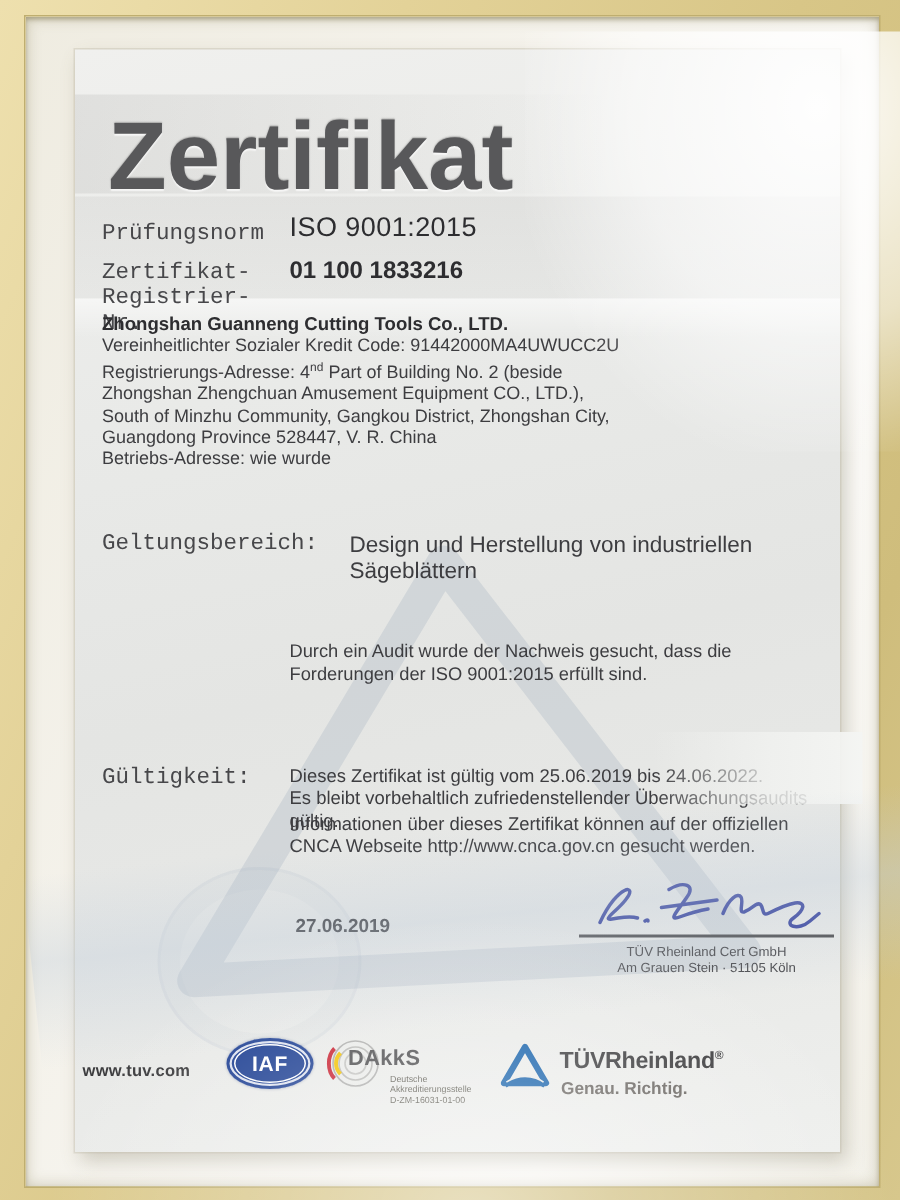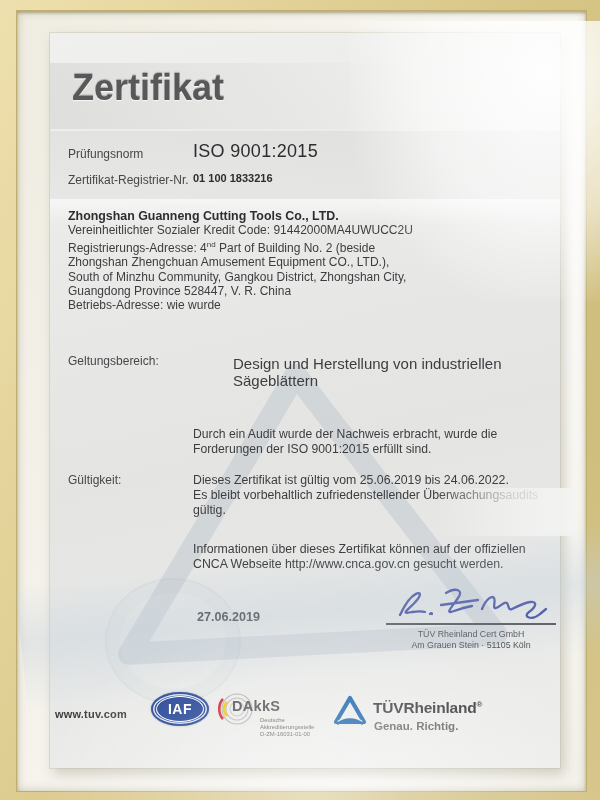--- a/index.html
+++ b/index.html
@@ -28,37 +28,37 @@
     background:linear-gradient(180deg,rgba(195,207,220,0) 0%,rgba(195,207,220,.38) 45%,rgba(195,207,220,0) 100%);}
   .glare-wordwash{left:385px;top:455px;width:140px;height:48px;
     background:linear-gradient(90deg,rgba(238,239,237,0),rgba(241,242,240,.8) 55%,rgba(244,245,243,.95));}
   .glare-bottom{left:-20px;bottom:-40px;width:570px;height:200px;
     background:radial-gradient(ellipse at 50% 100%,rgba(255,255,255,.5),rgba(255,255,255,0) 70%);}
   .seal-emboss{left:55px;top:545px;width:132px;height:122px;border-radius:50%;
     border:2px solid rgba(150,165,182,.13);
     box-shadow:inset 0 0 0 13px rgba(150,165,182,.06);}
   .wm-triangle{left:28px;top:328px;width:430px;height:305px;opacity:.5;transform:rotate(-3deg);}
   
-  .title{position:absolute;left:22px;top:34px;font-size:36px;font-weight:600;
+  .title{position:absolute;left:22px;top:34px;font-size:64px;font-weight:600;
     letter-spacing:0px;color:#58585a;
     text-shadow:0 1px 1px rgba(255,255,255,.75), 0 -1px 1px rgba(55,55,55,.35);}
   .row{position:absolute;left:18px;right:14px;display:flex;}
-  .flabel{flex:none;width:125px;font-size:12px;color:#47474a;}
+  .flabel{flex:none;width:125px;font-size:15px;color:#47474a;font-family:Liberation Mono, monospace;}
   .r-standard{top:108px}.r-standard .flabel{padding-top:6px}
   .v-iso{font-size:18px;font-weight:400;color:#2d2d30;letter-spacing:.3px;}
   .r-registry{top:139px}.r-registry .flabel{padding-top:1px}
-  .v-reg{font-size:11px;font-weight:700;color:#2d2d30;}
+  .v-reg{font-size:16px;font-weight:700;color:#2d2d30;}
   .r-company{top:176px}
   .ctext{font-size:12px;line-height:14.4px;color:#3d3d40;}
   .cname{font-size:12.4px;font-weight:700;color:#2d2d30;}
   .ctext sup{font-size:8px;}
   .r-scope{top:321px}
   .v-scope{font-size:15px;color:#3d3d40;padding-top:1px;margin-left:40px;}
   .b-audit{position:absolute;left:143px;top:394px;font-size:12.2px;line-height:15px;color:#3d3d40;}
-  .r-validity{top:440px}
+  .r-validity{top:477px}
   .vtext{font-size:12.3px;line-height:15.2px;color:#3d3d40;}
   .b-info{position:absolute;left:143px;top:509px;font-size:12.3px;line-height:15.2px;color:#3d3d40;}
   .b-date{position:absolute;left:147px;top:577px;font-size:12.6px;font-weight:700;color:#3a3a3d;}
   .sig{position:absolute;left:336px;top:552px;width:170px;}
   .sig svg{display:block;}
   .sigline{border-top:2px solid #4c4c4e;margin-top:-6px;}
   .sigorg{margin-top:4px;text-align:center;font-size:8.8px;line-height:10.6px;color:#4a4a4d;}
   
   .footer{position:absolute;left:2px;top:658px;width:506px;height:64px;}
   .website{position:absolute;left:3px;top:17px;font-size:11px;font-weight:700;color:#3c3c3e;letter-spacing:.2px;}
@@ -117,21 +117,21 @@
         <span>Betriebs-Adresse: wie wurde</span>
       </span>
     </div>
 
     <div class="row r-scope">
       <span class="flabel">Geltungsbereich:</span>
       <span class="v-scope">Design und Herstellung von industriellen Sägeblättern</span>
     </div>
 
     <div class="b-audit">
-      <span>Durch ein Audit wurde der Nachweis erbracht, wurde die</span><br>
+      <span>Durch ein Audit wurde der Nachweis gesucht, dass die</span><br>
       <span>Forderungen der ISO 9001:2015 erfüllt sind.</span>
     </div>
 
     <div class="row r-validity">
       <span class="flabel">Gültigkeit:</span>
       <span class="vtext">
         <span>Dieses Zertifikat ist gültig vom 25.06.2019 bis 24.06.2022.</span><br>
         <span>Es bleibt vorbehaltlich zufriedenstellender Überwachungsaudits</span><br>
         <span>gültig.</span>
       </span>

